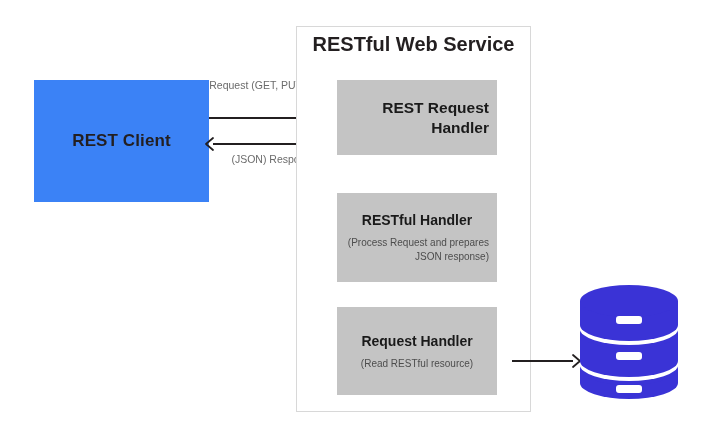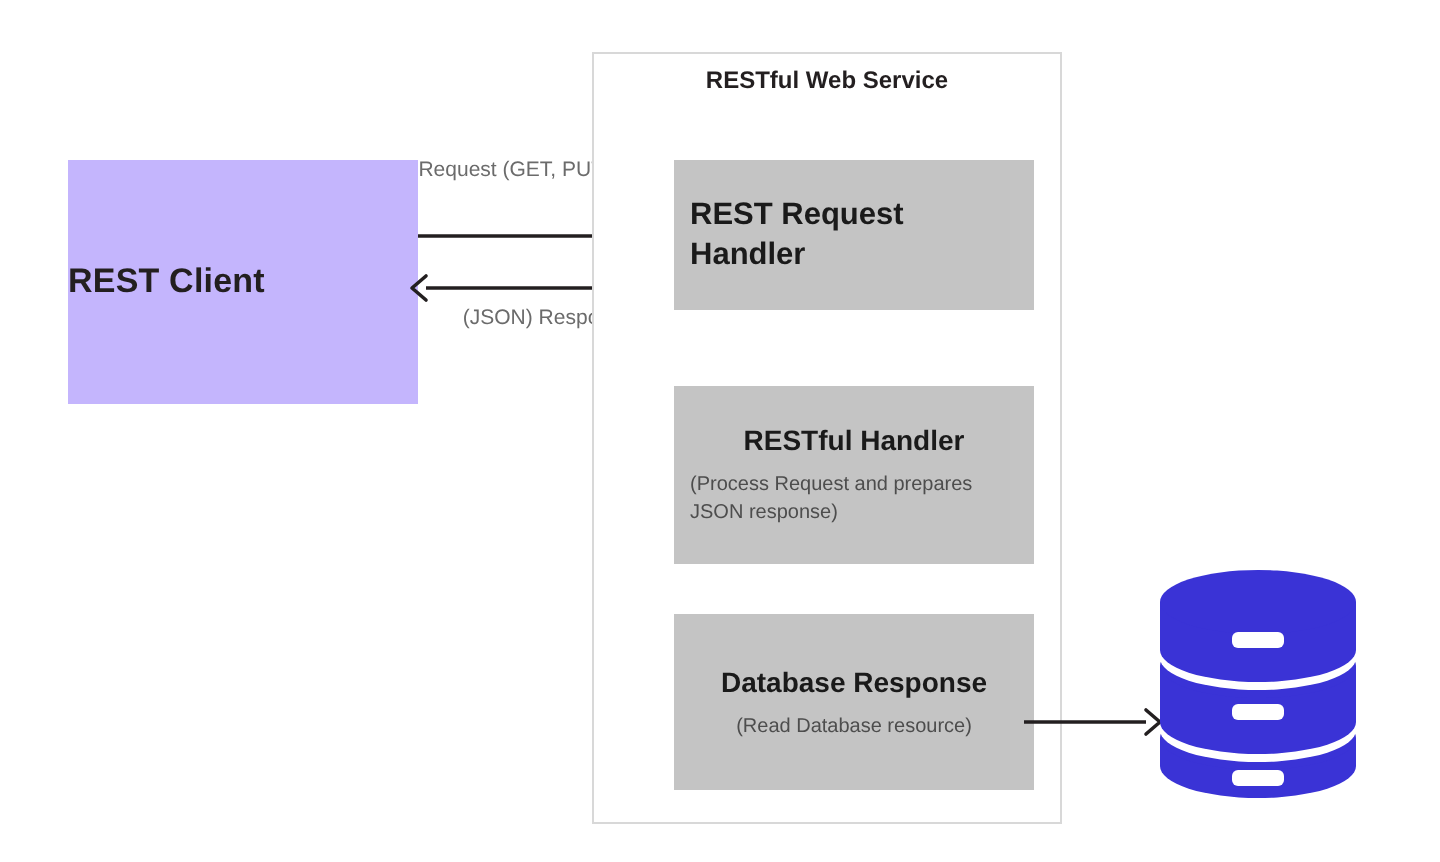--- a/index.html
+++ b/index.html
@@ -19,24 +19,24 @@
     overflow: hidden;
   }
 
   
   .client-box {
     position: absolute;
     left: 34px;
     top: 80px;
     width: 175px;
     height: 122px;
-    background: #c4b5fd;
+    background: #3b82f6;
     display: flex;
     align-items: center;
-    justify-content: flex-start;
+    justify-content: center;
   }
   .client-label {
     font-size: 17px;
     font-weight: bold;
     color: #231f20;
     letter-spacing: .1px;
   }
 
   
   .arrow-label {
@@ -73,37 +73,37 @@
     border: 1px solid #d8d8d8;
     background: #ffffff;
     box-sizing: border-box;
   }
   .service-title {
     position: absolute;
     left: 296px;
     top: 33px;
     width: 235px;
     text-align: center;
-    font-size: 12px;
+    font-size: 20px;
     font-weight: bold;
     color: #231f20;
   }
 
   
   .handler {
     position: absolute;
     background: #c4c4c4;
     left: 337px;
-    width: 180px;
+    width: 160px;
     box-sizing: border-box;
     display: flex;
     flex-direction: column;
     align-items: center;
     justify-content: center;
-    text-align: left;
+    text-align: right;
     padding: 4px 8px;
   }
   #handler-rest   { top: 80px;  height: 75px; }
   #handler-service{ top: 193px; height: 89px; }
   #handler-db     { top: 307px; height: 88px; }
 
   .handler-title {
     font-size: 14px;
     font-weight: bold;
     color: #1a1a1a;
@@ -155,22 +155,22 @@
   <div class="handler" id="handler-rest">
     <div class="handler-title">REST Request Handler</div>
   </div>
 
   <div class="handler" id="handler-service">
     <div class="handler-title">RESTful Handler</div>
     <div class="handler-sub">(Process Request and prepares JSON response)</div>
   </div>
 
   <div class="handler" id="handler-db">
-    <div class="handler-title">Database Response</div>
-    <div class="handler-sub">(Read Database resource)</div>
+    <div class="handler-title">Request Handler</div>
+    <div class="handler-sub">(Read RESTful resource)</div>
   </div>
 
   <svg class="arrow-svg" style="left:512px; top:353px;" width="68" height="16" viewBox="0 0 68 16">
     <line x1="0" y1="8" x2="61" y2="8" stroke="#231f20" stroke-width="1.8"></line>
     <path d="M61 2 L68 8 L61 14" fill="none" stroke="#231f20" stroke-width="1.8" stroke-linecap="round" stroke-linejoin="round"></path>
   </svg>
 
   <svg class="database" viewBox="0 0 102 122">
 
     <path d="M2 86 L2 100 A49 16 0 0 0 100 100 L100 86 Z" fill="#3a33d6"></path>

